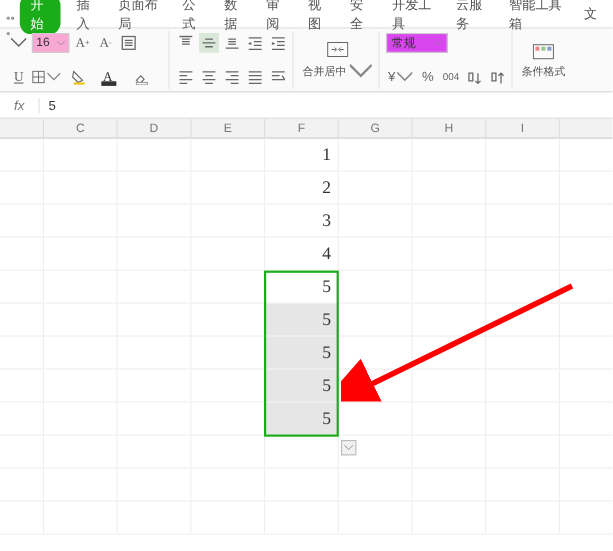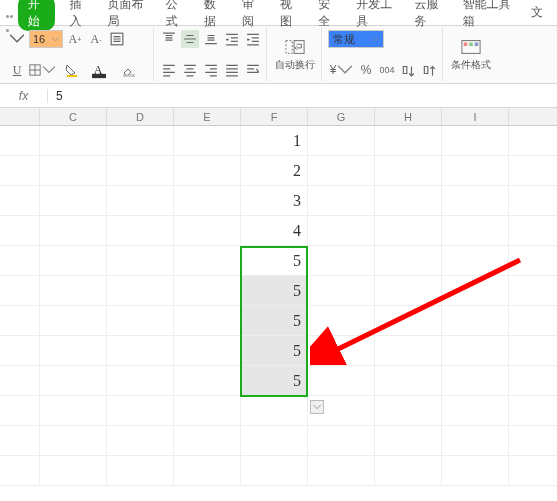--- a/index.html
+++ b/index.html
@@ -11,32 +11,32 @@
 .dots { width: 12px; height: 12px; }
 .dots span { display: inline-block; width: 3px; height: 3px; background: #999; border-radius: 50%; margin-right: 1px; }
 .tab-active { background: #1aad19; color: #fff; border-radius: 10px; padding: 1px 10px; font-size: 12px; }
 .menu-item { padding: 2px 8px; color: #555; cursor: pointer; }
 
 
 .toolbar { display: flex; align-items: stretch; height: 58px; padding: 2px 4px; border-bottom: 1px solid #d6d6d6; background: #fafafa; gap: 2px; }
 .tb-group { display: flex; flex-direction: column; justify-content: space-between; padding: 2px 4px; border-right: 1px solid #e3e3e3; }
 .tb-group:last-child { border-right: none; }
 .tb-row { display: flex; align-items: center; gap: 3px; }
-.fontsize-input { width: 34px; height: 18px; border: 1px solid #ccc; background: #fdba74; font-size: 11px; padding: 0 3px; display: flex; align-items: center; justify-content: space-between; }
+.fontsize-input { width: 34px; height: 18px; border: 1px solid #ccc; background: #f9a8d4; font-size: 11px; padding: 0 3px; display: flex; align-items: center; justify-content: space-between; }
 .ico { display: inline-flex; align-items: center; justify-content: center; width: 18px; height: 18px; cursor: pointer; color: #666; }
 .ico svg { width: 14px; height: 14px; }
 .ico-wide { width: 26px; }
 .btn-big { display: flex; flex-direction: column; align-items: center; justify-content: center; padding: 0 6px; cursor: pointer; gap: 2px; }
 .btn-big .lbl { font-size: 10px; color: #555; white-space: nowrap; }
 .btn-big svg { width: 20px; height: 18px; color: #666; }
-.numfmt { border: 1px solid #ccc; background: #3b82f6; width: 56px; height: 18px; display: flex; align-items: center; justify-content: space-between; padding: 0 4px; font-size: 11px; }
+.numfmt { border: 1px solid #ccc; background: #d946ef; width: 56px; height: 18px; display: flex; align-items: center; justify-content: space-between; padding: 0 4px; font-size: 11px; }
 
 
 .fxbar { display: flex; align-items: center; height: 24px; border-bottom: 1px solid #d6d6d6; }
-.fx-label { width: 48px; text-align: center; font-style: italic; color: #777; font-size: 12px; border-right: 1px solid #e0e0e0; }
+.fx-label { width: 36px; text-align: center; font-style: italic; color: #777; font-size: 12px; border-right: 1px solid #e0e0e0; }
 .fx-val { padding-left: 8px; font-size: 12px; }
 
 
 .sheet { position: relative; }
 .col-headers { display: flex; height: 18px; background: #f2f2f2; border-bottom: 1px solid #ccc; }
 .ch { width: 67px; text-align: center; font-size: 11px; color: #777; border-right: 1px solid #ddd; line-height: 18px; }
 .grid { position: relative; }
 .grow { display: flex; height: 30px; border-bottom: 1px solid #eee; }
 .gcell { width: 67px; border-right: 1px solid #eee; text-align: right; padding-right: 6px; font-size: 16px; color: #333; line-height: 30px; font-family: "Times New Roman", serif; }
 .gcell.shade { background: #e6e6e6; }
@@ -175,29 +175,33 @@
           </svg>
         </span>
       <span class="ico">
           <svg viewBox="0 0 12 12">
             <path d="M1 2h10M1 5h6M1 8h10M9 5l2 3" stroke="currentColor"></path>
           </svg>
         </span>
     </div>
   </div>
 
-
   <div class="btn-big" style="border-right:1px solid #e3e3e3">
     <svg viewBox="0 0 22 16">
-        <rect x="1" y="1" width="7" height="14" fill="none" stroke="currentColor" stroke-dasharray="2"></rect>
-        <rect x="10" y="1" width="11" height="14" fill="none" stroke="currentColor"></rect>
-        <path d="M13 5h5v4h-5M13 7l-2 2 2 2" fill="none" stroke="currentColor"></path>
+        <rect x="1" y="1" width="20" height="14" fill="none" stroke="currentColor"></rect>
+        <path d="M5 8h4M13 8h4M8 6l2 2-2 2M14 6l-2 2 2 2" fill="none" stroke="currentColor"></path>
       </svg>
-    <span class="lbl">自动换行</span>
-  </div>
+    <div class="tb-row">
+        <span class="lbl">合并居中</span>
+        <svg class="drop-caret" viewBox="0 0 10 6">
+          <path d="M0 0 L5 5 L10 0" fill="none" stroke="#888"></path>
+        </svg>
+      </div>
+  </div>
+
 
   <div class="tb-group">
     <div class="tb-row">
       <div class="numfmt">
         <span>常规</span>
         <svg class="drop-caret" viewBox="0 0 10 6">
             <path d="M0 0 L5 5 L10 0" fill="none" stroke="#888"></path>
           </svg>
       </div>
     </div>

